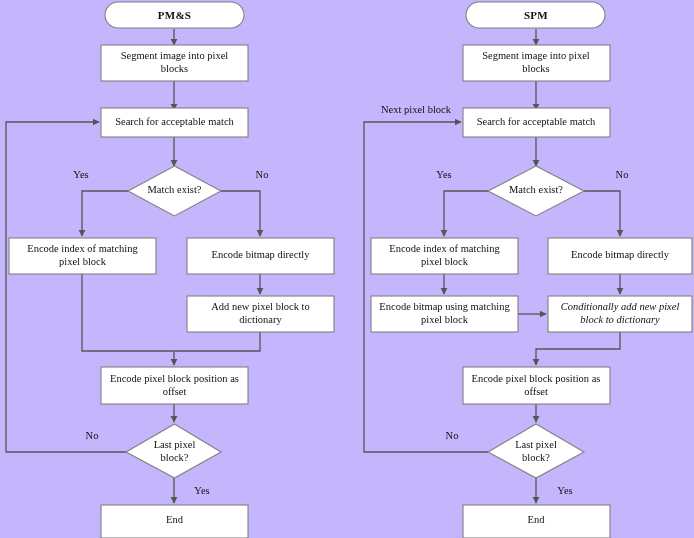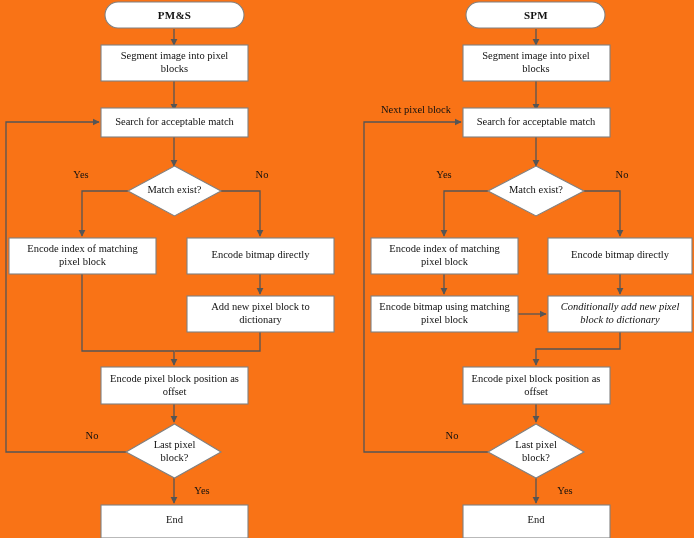--- a/index.html
+++ b/index.html
@@ -4,21 +4,21 @@
 <style>
   html, body {
     margin: 0;
     padding: 0;
     background: #ffffff;
   }
   #page {
     position: relative;
     width: 694px;
     height: 538px;
-    background: #f97316;
+    background: #c4b5fd;
     overflow: hidden;
     font-family: "Liberation Serif", "DejaVu Serif", serif;
   }
   svg.flow {
     position: absolute;
     top: 0;
     left: 0;
     width: 694px;
     height: 538px;
   }

